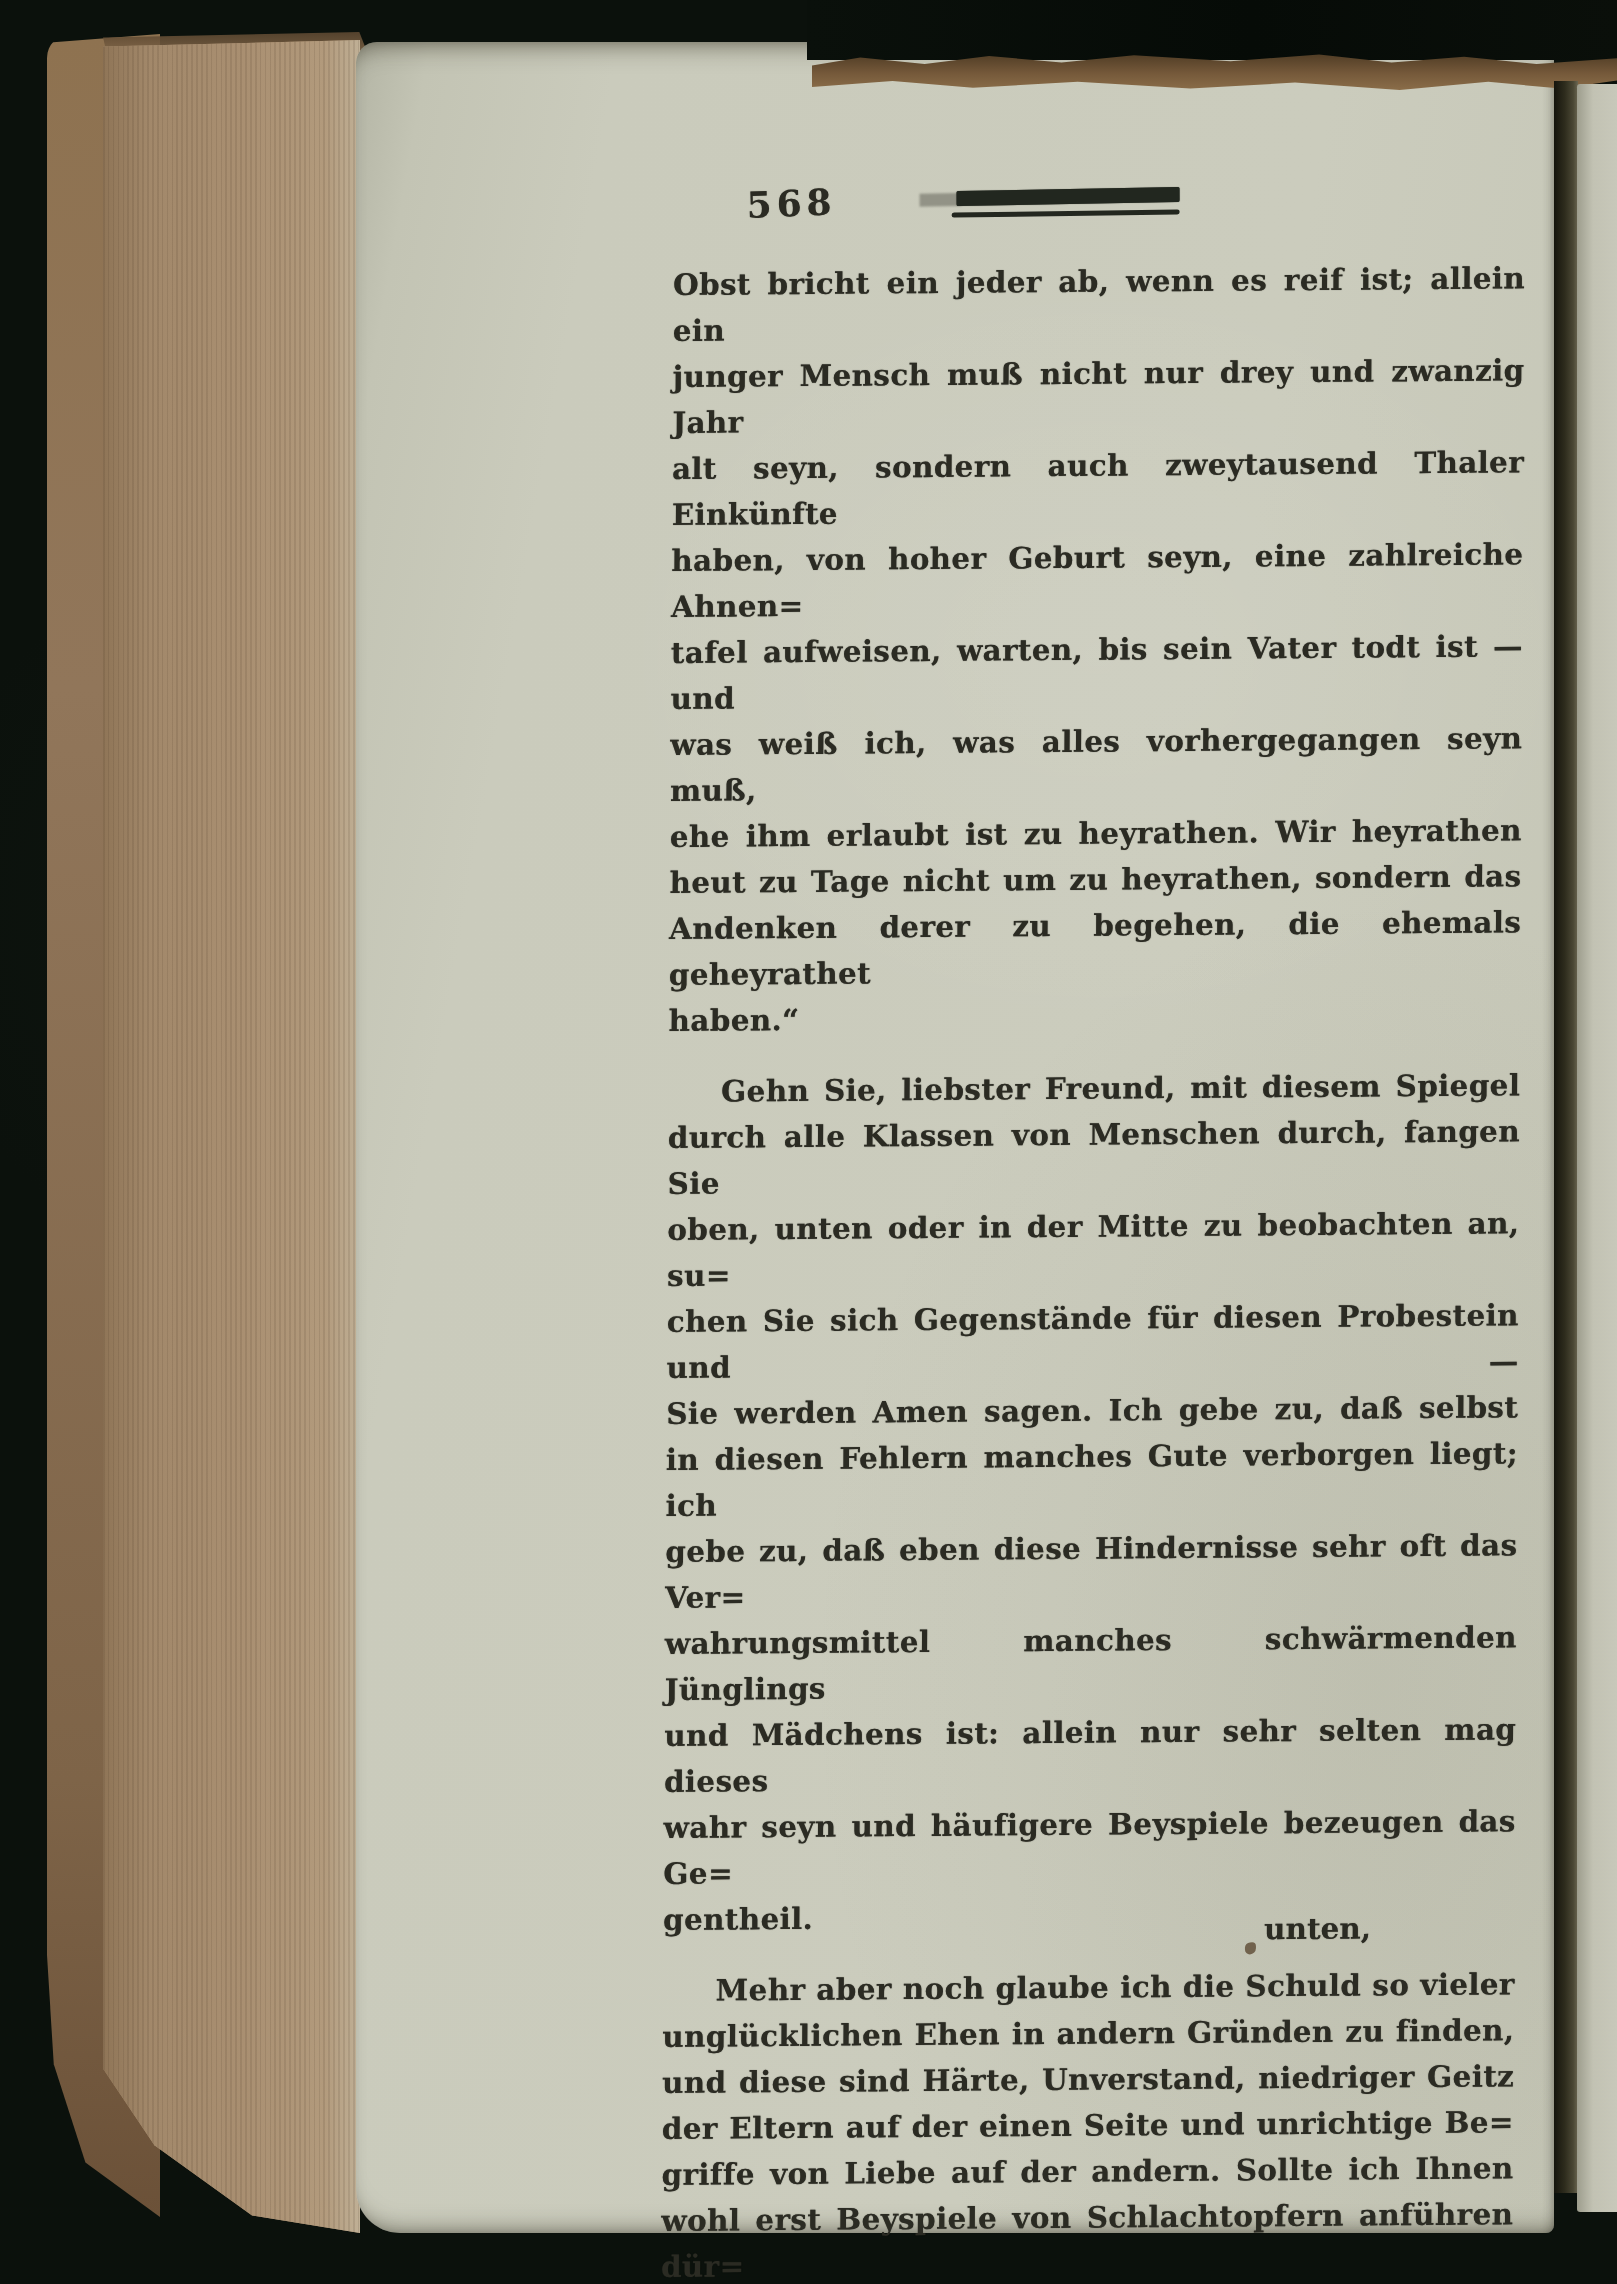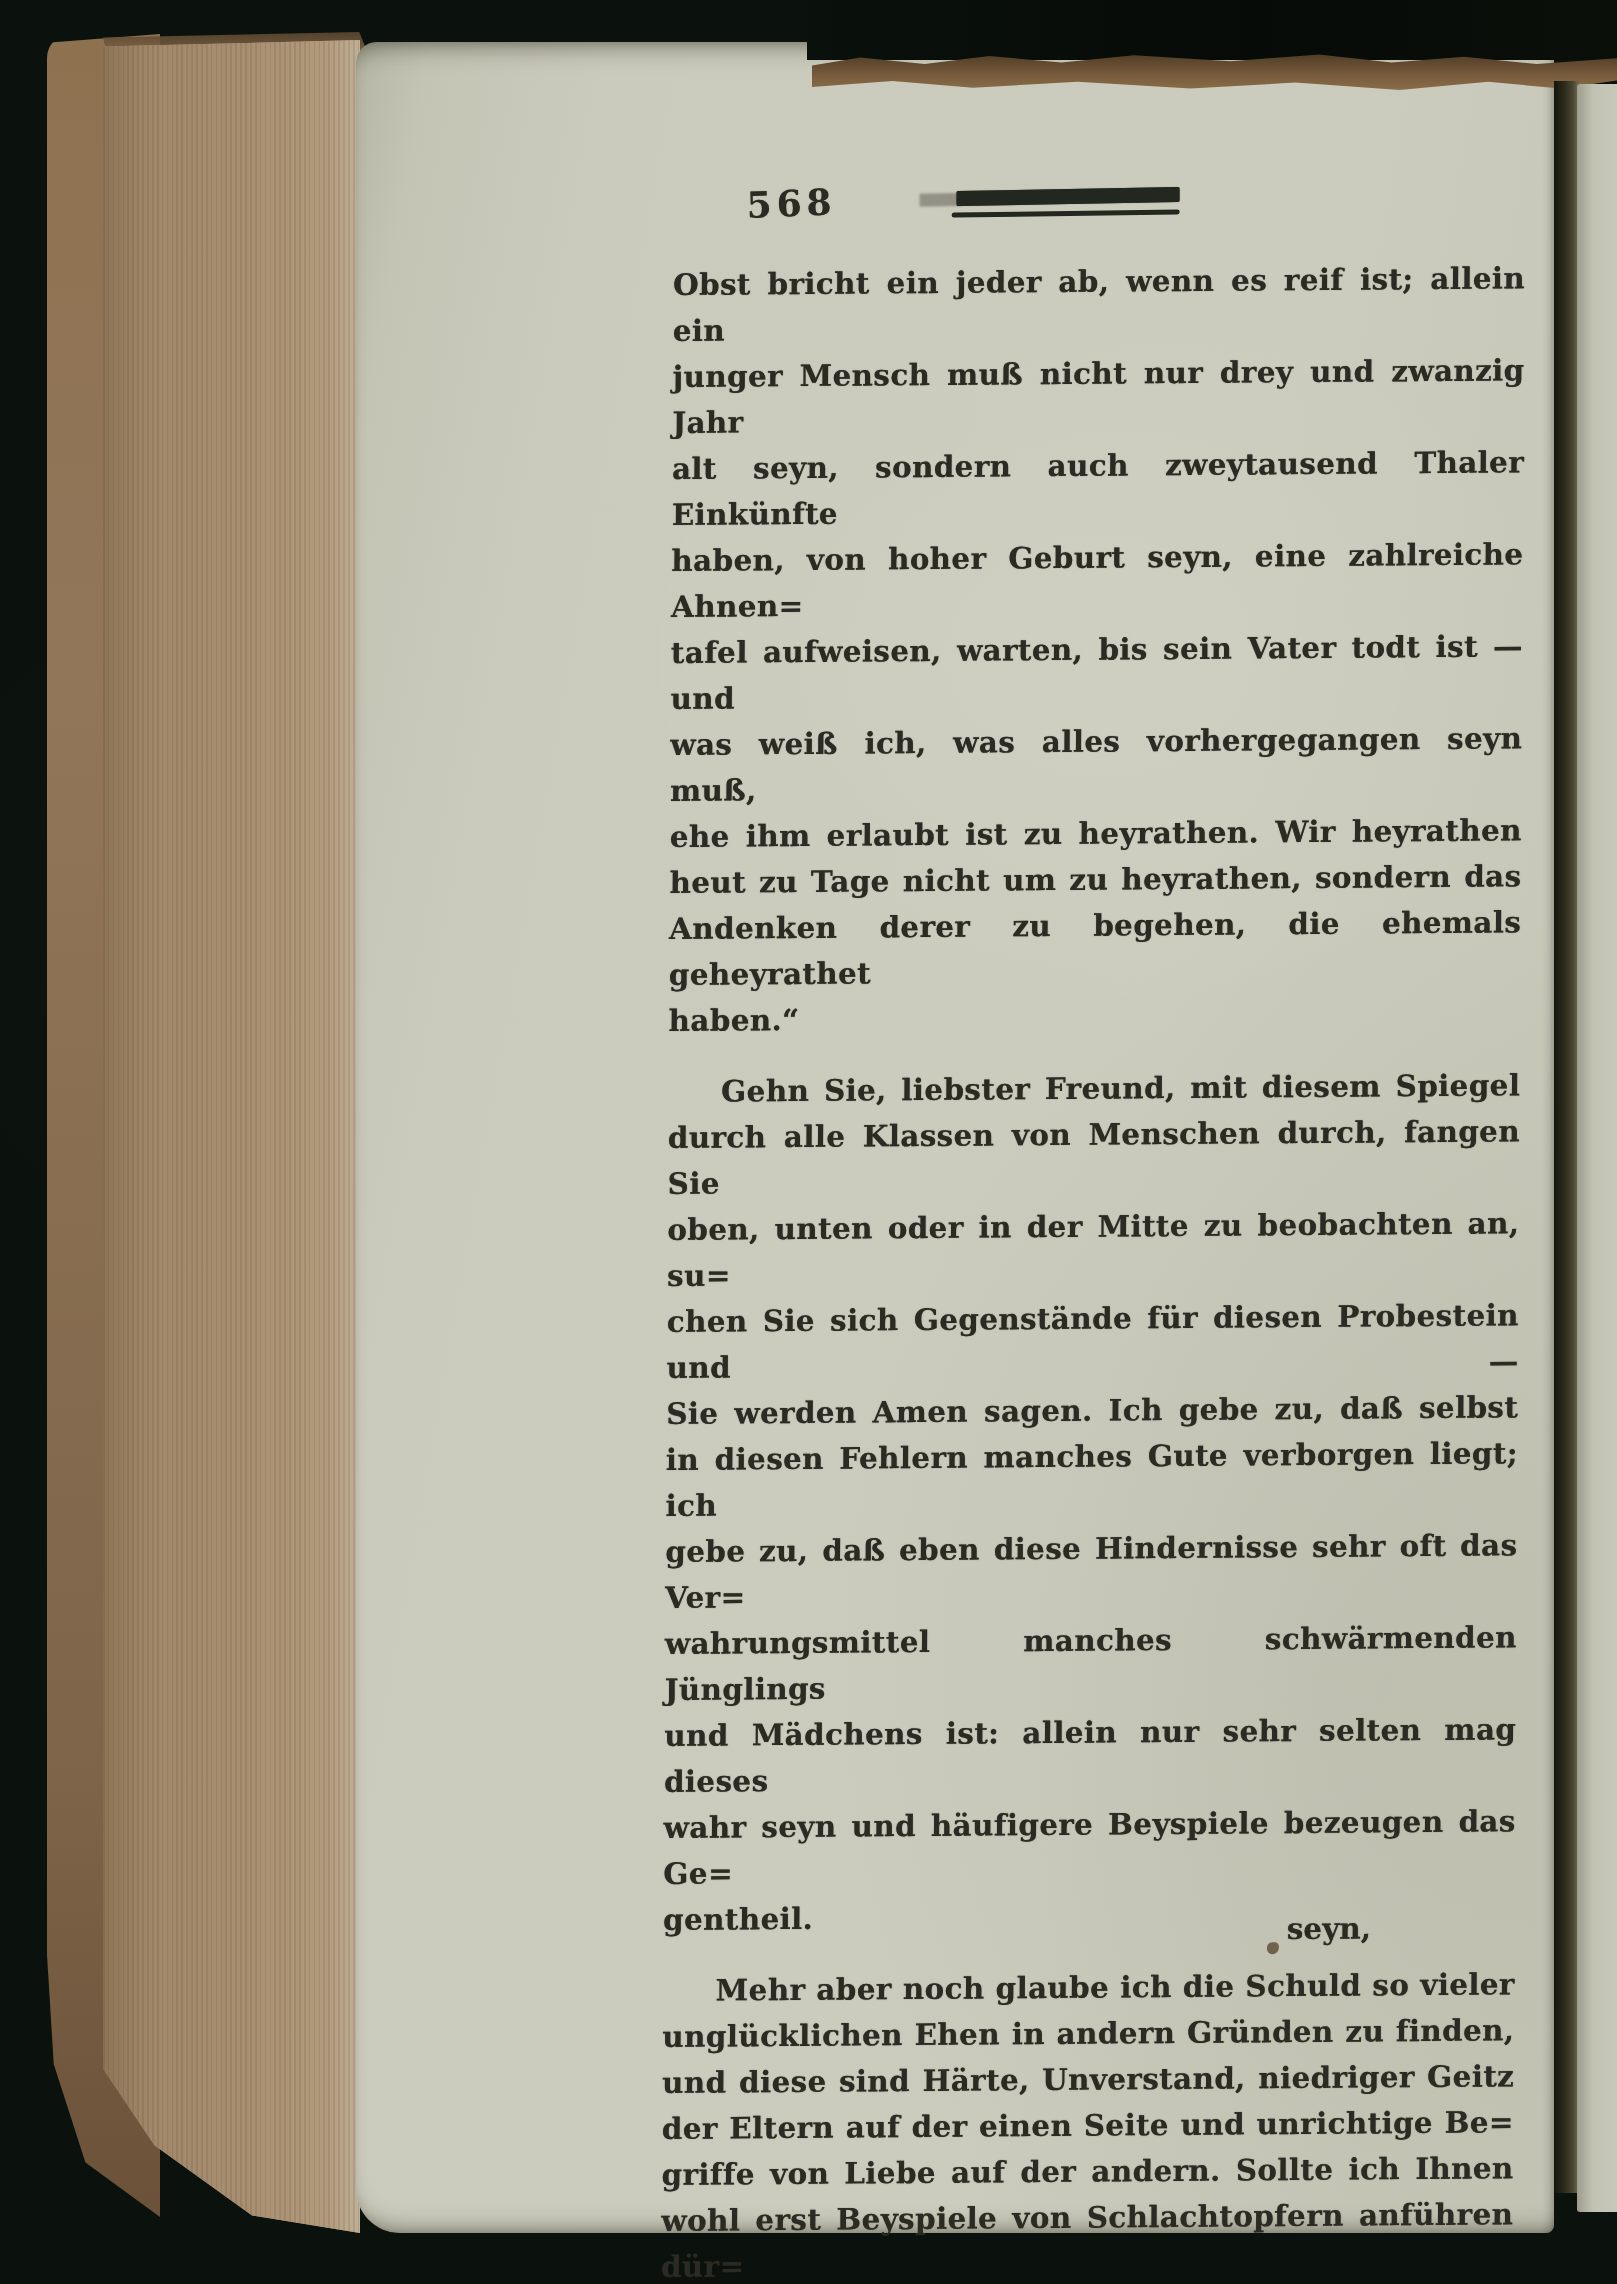--- a/index.html
+++ b/index.html
@@ -157,21 +157,21 @@
             <div class="line">unglücklichen Ehen in andern Gründen zu finden,</div>
             <div class="line">und diese sind Härte, Unverstand, niedriger Geitz</div>
             <div class="line">der Eltern auf der einen Seite und unrichtige Be=</div>
             <div class="line">griffe von Liebe auf der andern.  Sollte ich Ihnen</div>
             <div class="line">wohl erst Beyspiele von Schlachtopfern anführen dür=</div>
             <div class="line">fen, deren grausame Urheber niemand anders als ihre</div>
           </div>
         </div>
 
       <div class="catchword-row">
-        <span class="catchword-speck"></span><span class="catchword">seyn,</span>
+        <span class="catchword-speck"></span><span class="catchword">unten,</span>
       </div>
     </div>
   </div>
 
   <div class="top-dark"></div>
   <div class="top-edge"></div>
   <div class="gutter"></div>
   <div class="next-page"></div>
 </div>
 

